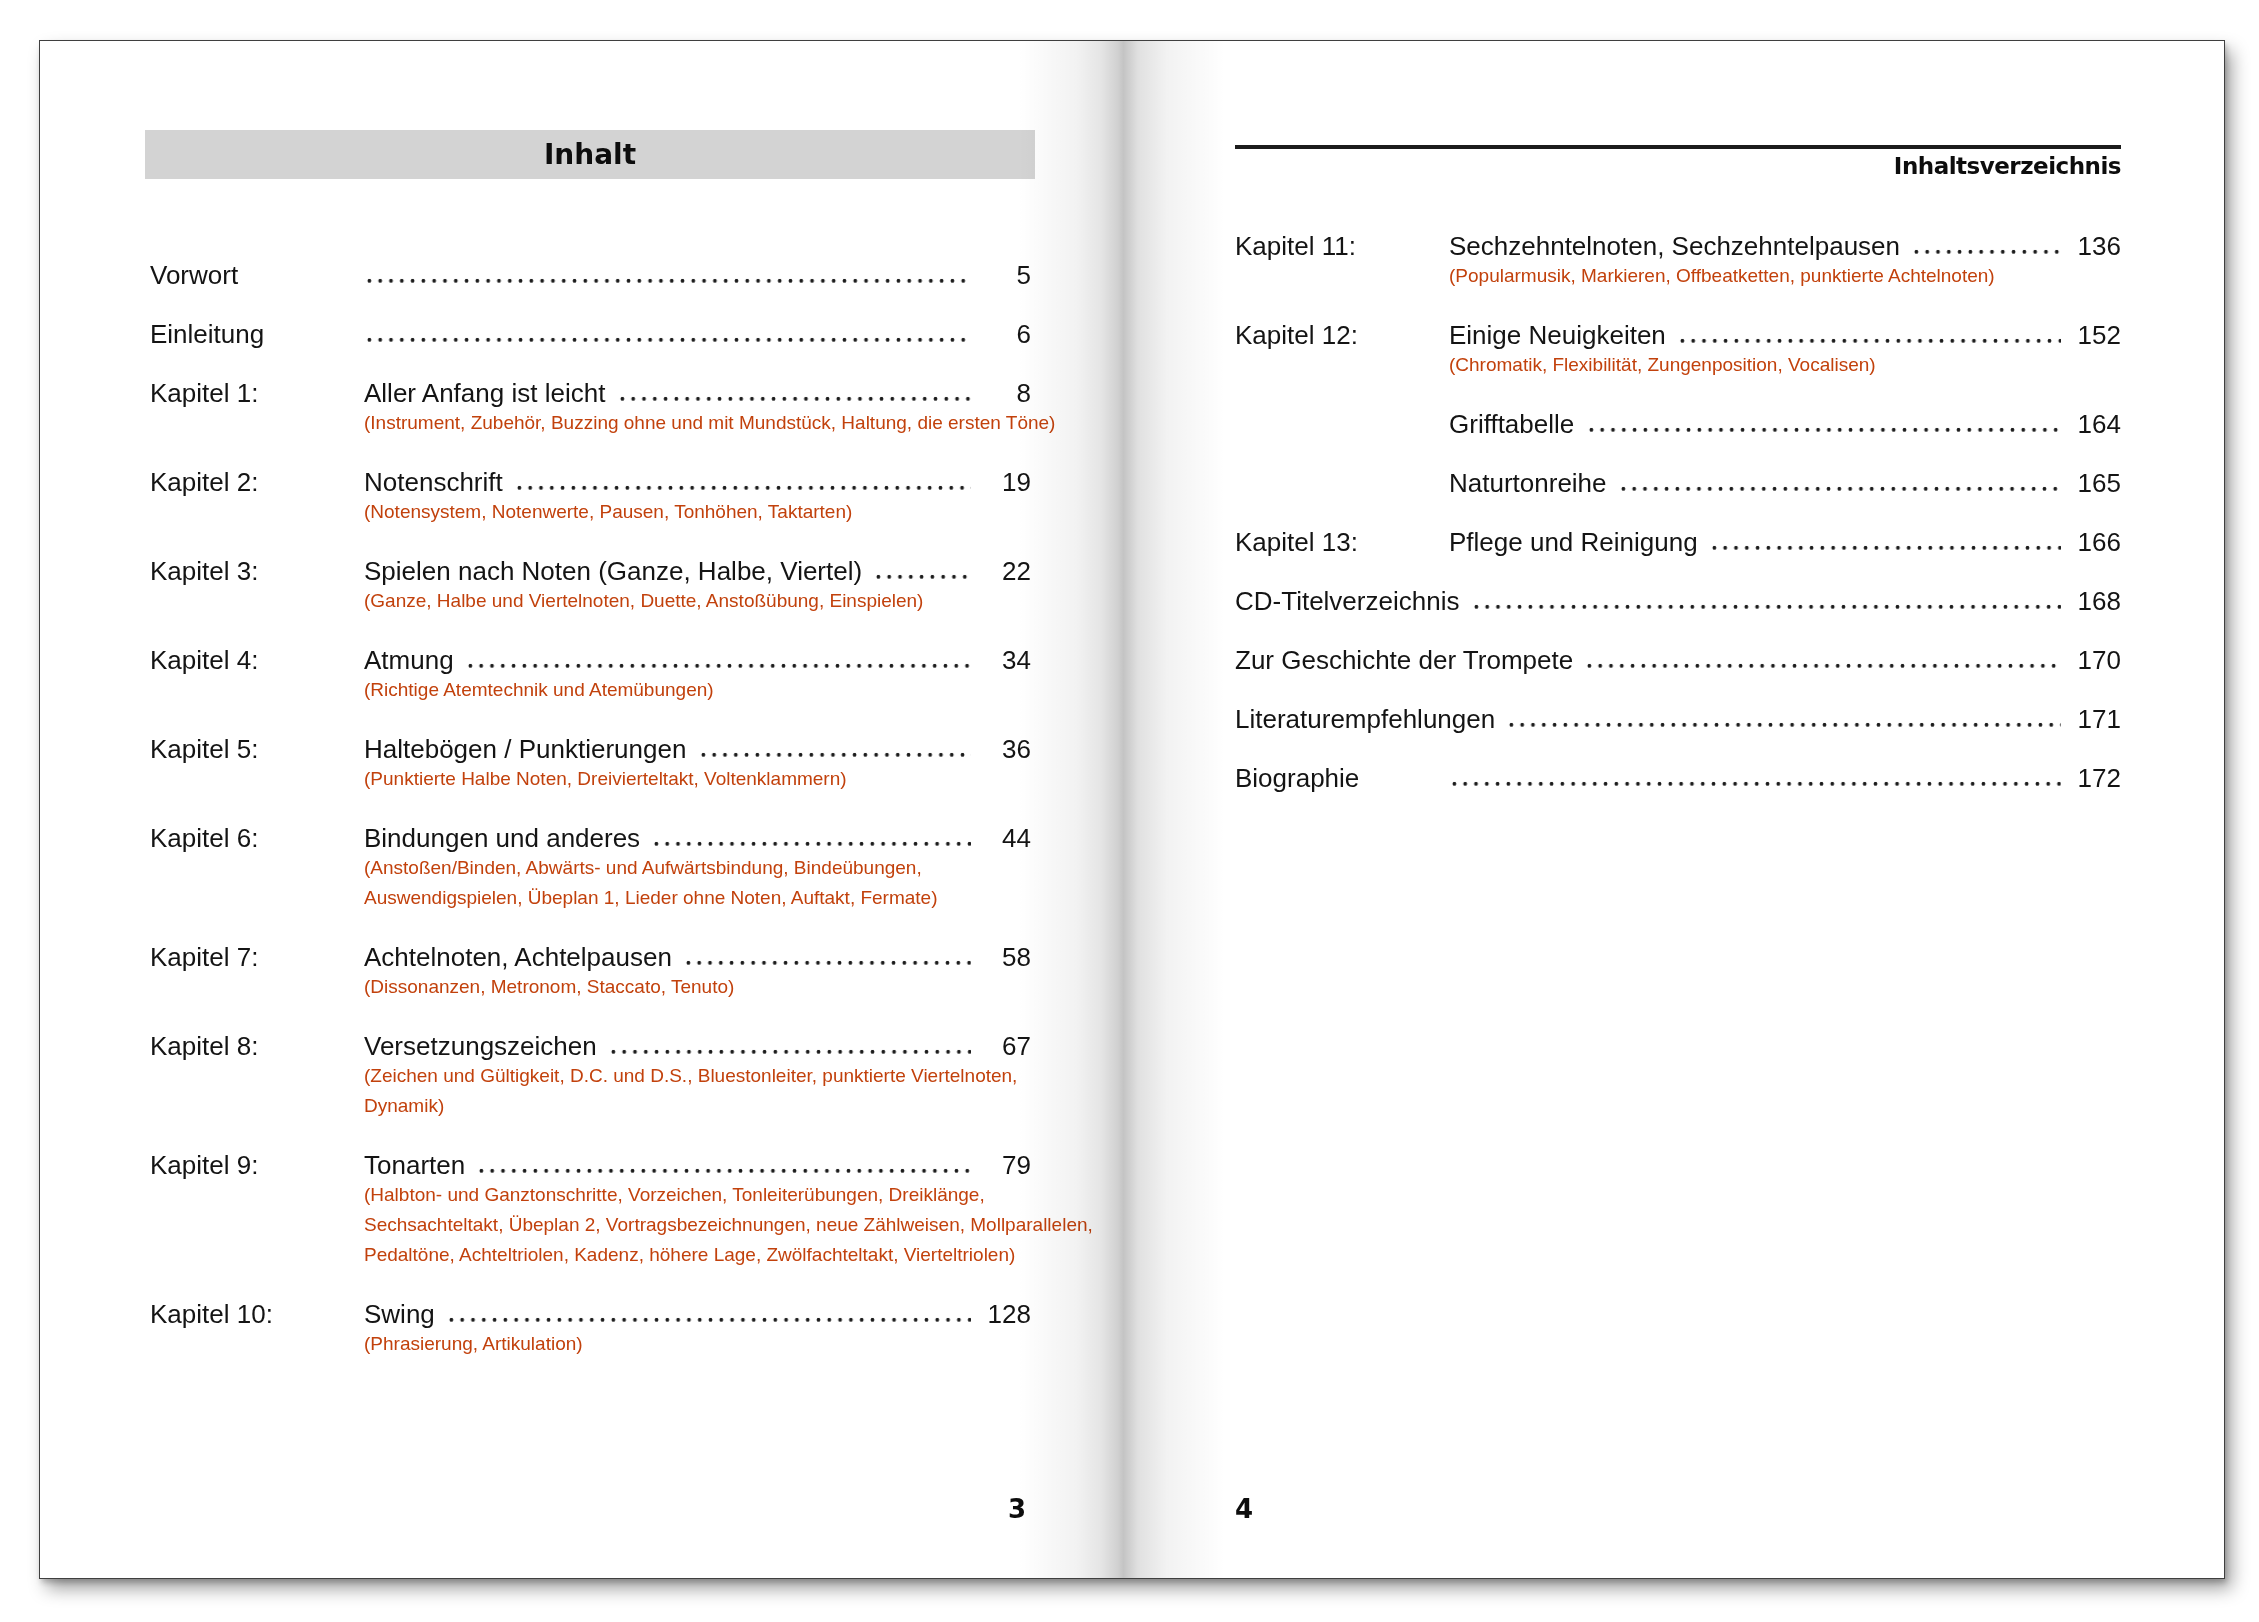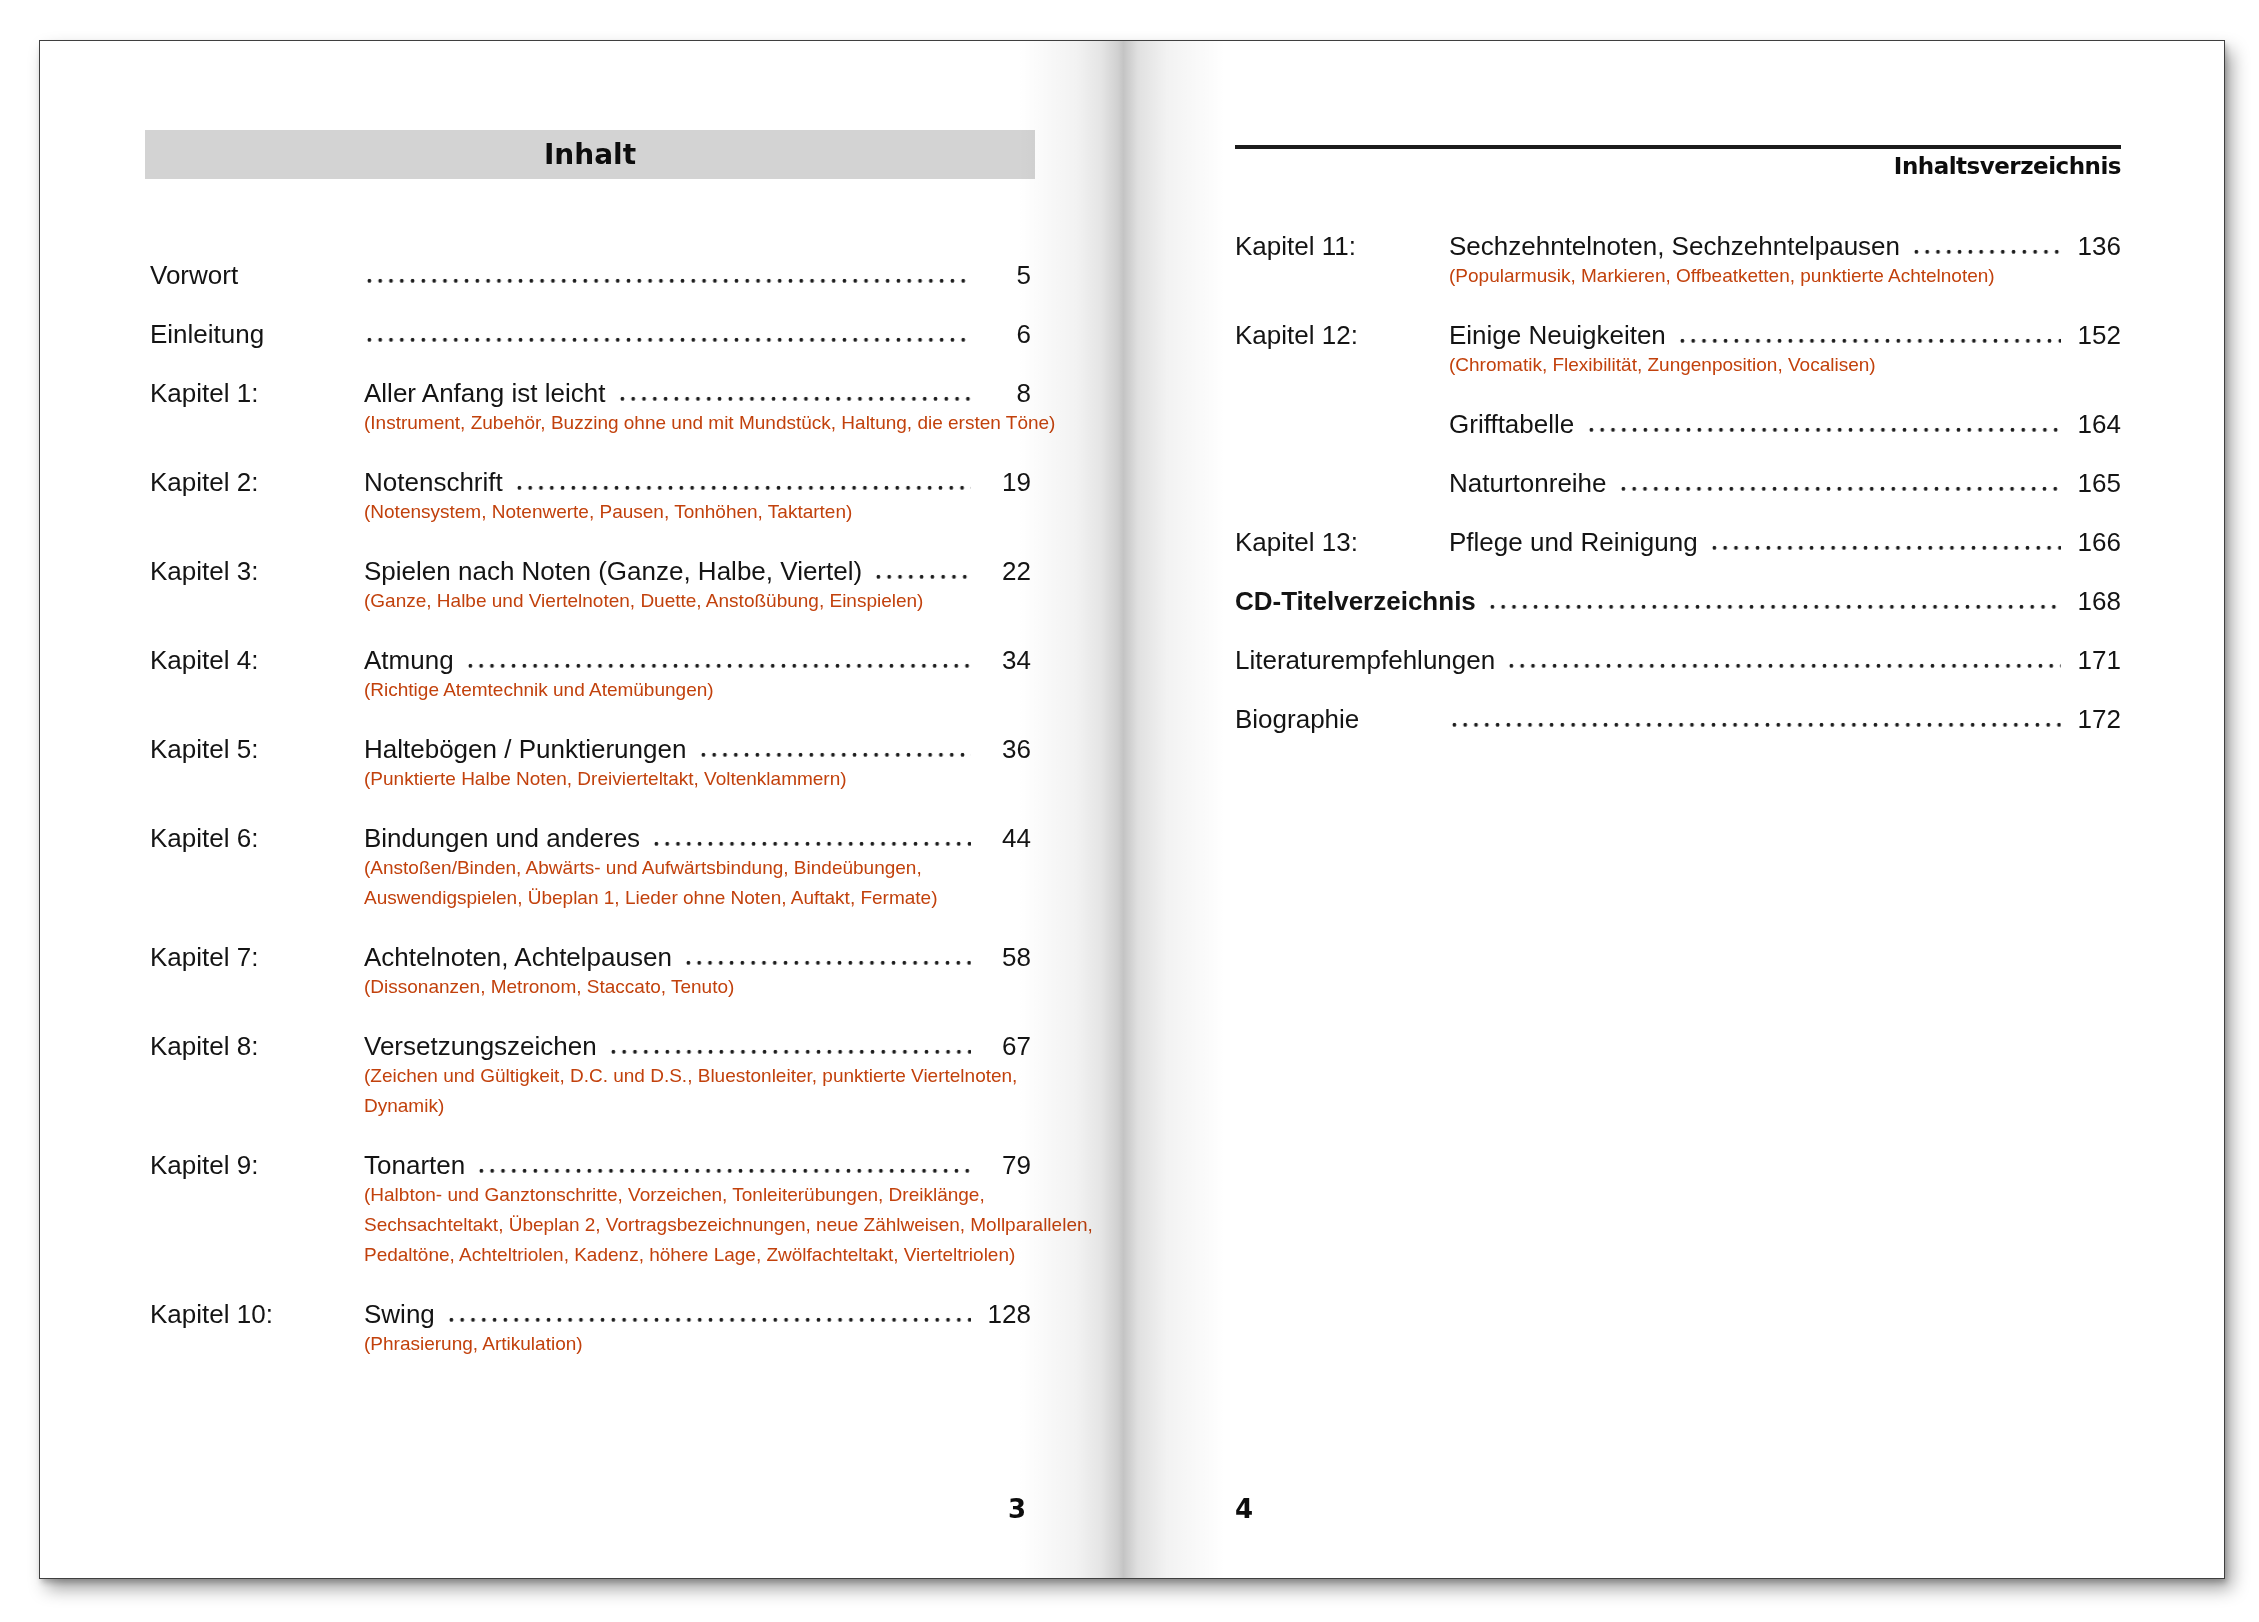--- a/index.html
+++ b/index.html
@@ -57,21 +57,21 @@
     height:30px;
     line-height:30px;
     font-size:26px;
     white-space:nowrap;
   }
   .label{
     flex:0 0 214px;
     width:214px;
   }
   .title{margin-right:11.3px;}
-  .title.minw{min-width:202px;display:inline-block;font-weight:bold;}
+  .title.minw{min-width:202px;display:inline-block;}
   .dots{
     flex:1 1 auto;
     align-self:flex-end;
     height:5.6px;
     margin-bottom:6.6px;
     background-image:radial-gradient(circle, #1c1c1c 1.6px, rgba(0,0,0,0) 2.2px);
     background-size:10.8px 5.6px;
     background-repeat:repeat-x;
     background-position:left center;
   }
@@ -283,20 +283,27 @@
       </div>
       <div class="entry">
         <div class="row">
           <span class="title minw">CD-Titelverzeichnis</span>
           <span class="dots"></span>
           <span class="pagenum">168</span>
         </div>
       </div>
       <div class="entry">
         <div class="row">
+          <span class="title">Zur Geschichte der Trompete</span>
+          <span class="dots"></span>
+          <span class="pagenum">170</span>
+        </div>
+      </div>
+      <div class="entry">
+        <div class="row">
           <span class="title">Literaturempfehlungen</span>
           <span class="dots"></span>
           <span class="pagenum">171</span>
         </div>
       </div>
       <div class="entry">
         <div class="row">
           <span class="label">Biographie</span>
           <span class="dots"></span>
           <span class="pagenum">172</span>

